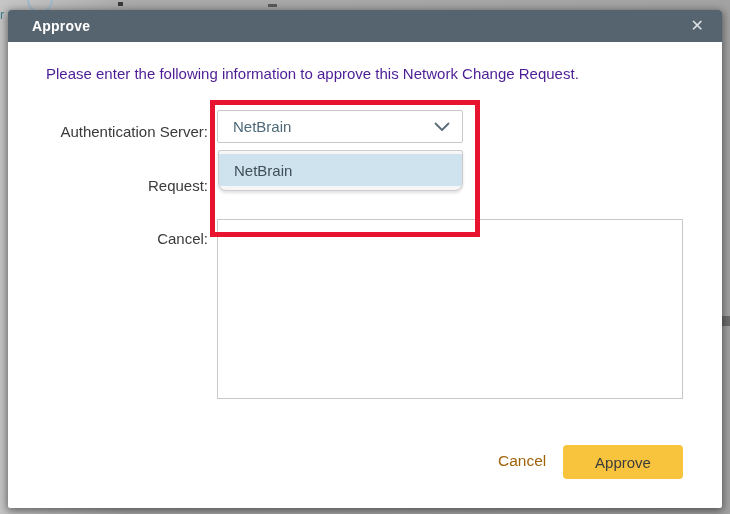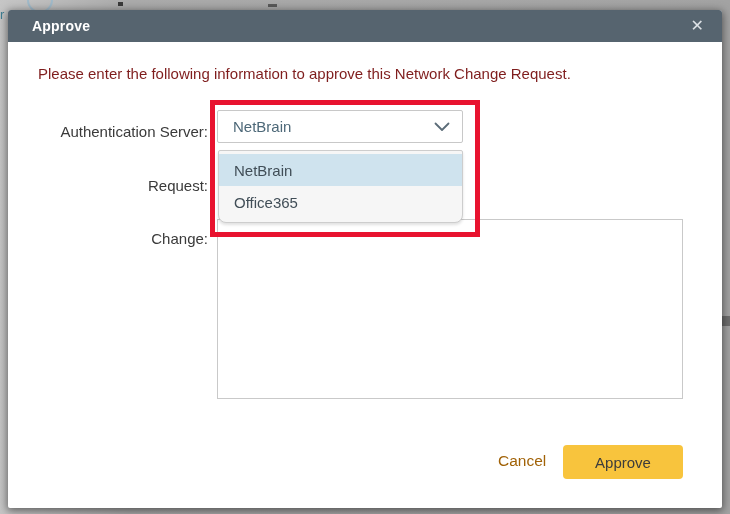--- a/index.html
+++ b/index.html
@@ -26,22 +26,22 @@
     position:absolute;left:0;top:0;right:0;height:32px;
     background:#56646f;border-radius:3px 3px 0 0;
     display:flex;align-items:center;padding:0 14px 0 24px;box-sizing:border-box;
   }
   .modal-title{color:#ffffff;font-size:14px;font-weight:600;letter-spacing:0.2px;}
   .close-btn{
     margin-left:auto;background:none;border:none;cursor:pointer;padding:2px 4px;
     color:#dde2e6;font-size:16px;line-height:16px;font-weight:400;
   }
   .instruction{
-    position:absolute;left:30px;top:54px;width:660px;
-    font-size:15px;color:#7f1d1d;line-height:20px;
+    position:absolute;left:38px;top:54px;width:660px;
+    font-size:15px;color:#4c1d95;line-height:20px;
   }
   .field-label{
     position:absolute;right:514px;white-space:nowrap;
     font-size:15px;color:#3a3a3a;line-height:18px;
   }
   .lbl-auth{top:113px;}
   .lbl-user{top:167px;}
   .lbl-comment{top:220px;}
 
   .select-box{
@@ -99,34 +99,33 @@
 
     <div class="modal-header">
       <span class="modal-title">Approve</span>
       <button class="close-btn">✕</button>
     </div>
 
     <div class="instruction">Please enter the following information to approve this Network Change Request.</div>
 
     <div class="field-label lbl-auth">Authentication Server:</div>
     <div class="field-label lbl-user">Request:</div>
-    <div class="field-label lbl-comment">Change:</div>
+    <div class="field-label lbl-comment">Cancel:</div>
 
     <div class="select-box">
       <span class="select-value">NetBrain</span>
       <span class="chev">
         <svg width="16" height="10" viewBox="0 0 16 10">
           <polyline points="1.5,1.5 8,8 14.5,1.5" stroke="#5b6c78" stroke-width="1.8" fill="none" stroke-linecap="round" stroke-linejoin="round"></polyline>
         </svg>
       </span>
     </div>
 
     <div class="dropdown-panel">
       <div class="dropdown-option highlighted">NetBrain</div>
-      <div class="dropdown-option">Office365</div>
     </div>
 
     <div class="annotation-box"></div>
 
     <textarea class="comment-area" style=""></textarea>
 
     <button class="cancel-btn">Cancel</button>
     <button class="approve-btn">Approve</button>
 
   </div>

